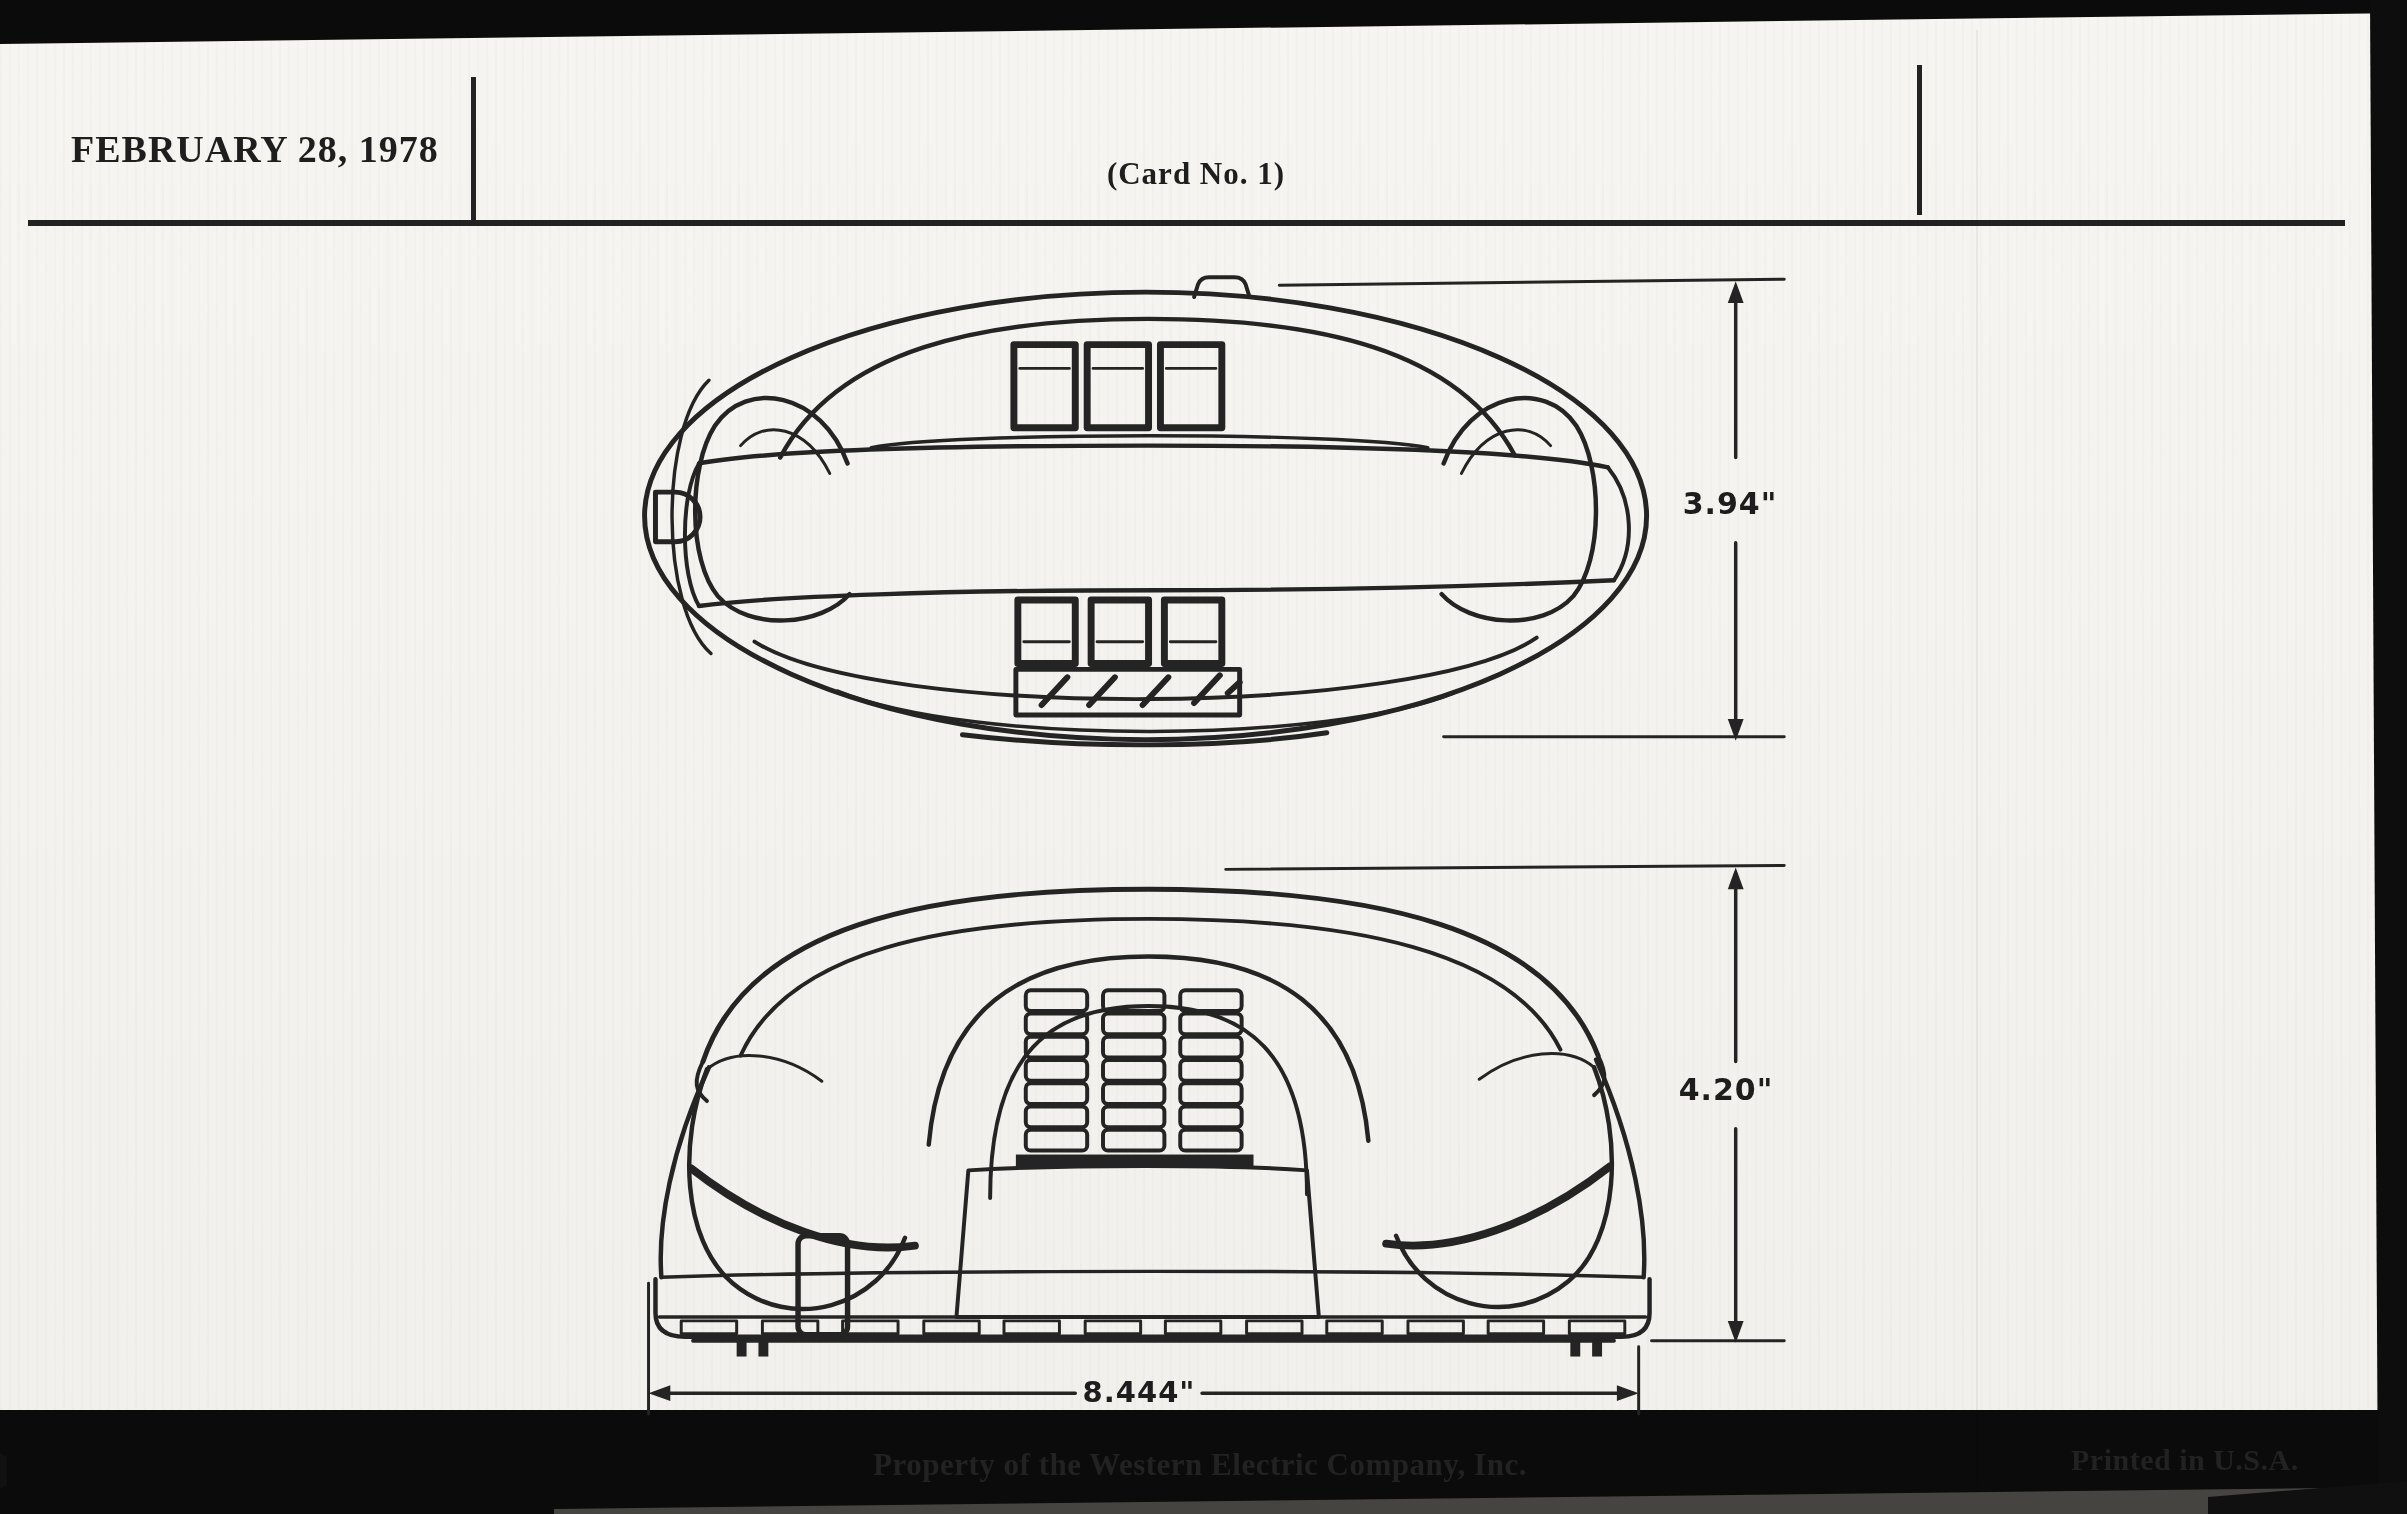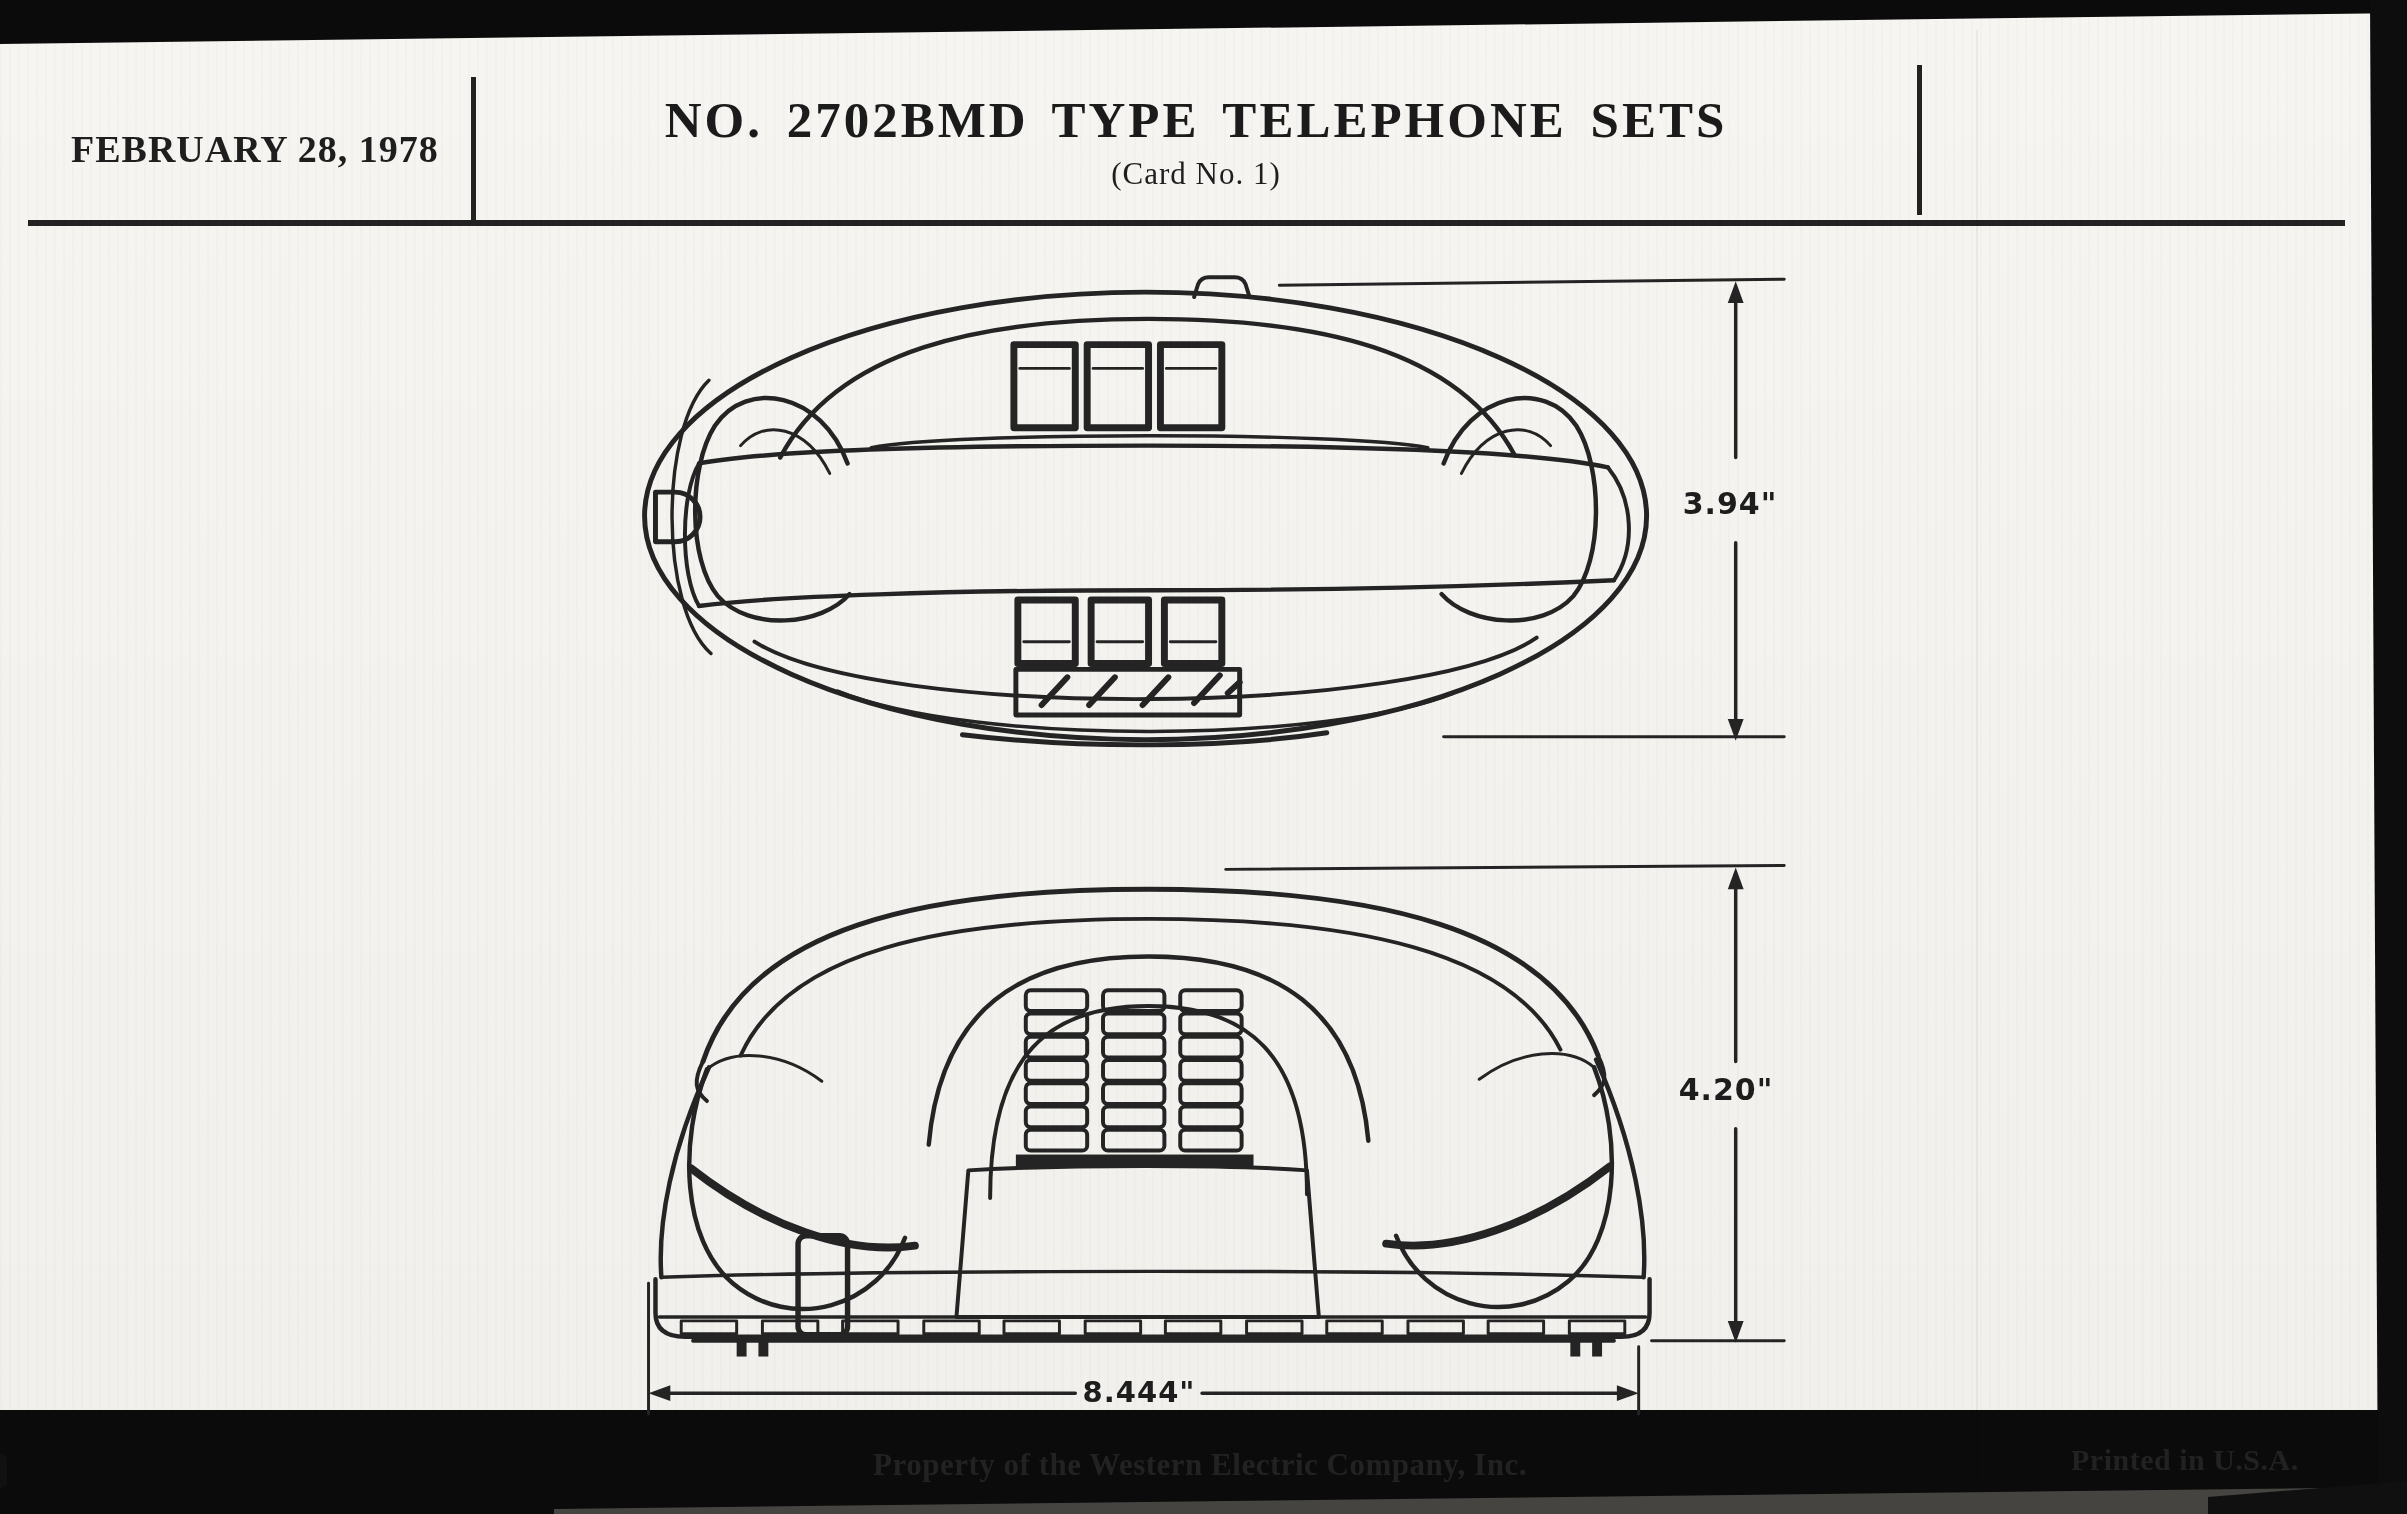--- a/index.html
+++ b/index.html
@@ -24,21 +24,21 @@
     font-weight:700; font-size:38px; letter-spacing:1px;
     color:#1e1e1e; white-space:nowrap;
   }
   .hdr-title {
     position:absolute; left:1196px; top:91px; transform:translateX(-50%);
     font-weight:700; font-size:51px; letter-spacing:3px; word-spacing:8px;
     color:#1b1b1b; white-space:nowrap;
   }
   .hdr-subtitle {
     position:absolute; left:1196px; top:156px; transform:translateX(-50%);
-    font-weight:400; font-size:31px; letter-spacing:1px;
+    font-weight:700; font-size:31px; letter-spacing:1px;
     color:#1e1e1e; white-space:nowrap;
   }
   .hdr-divider { position:absolute; width:5px; background:#222; }
   .d1 { left:471px; top:77px;  height:149px; }
   .d2 { left:1917px; top:65px; height:150px; }
   .hdr-rule {
     position:absolute; left:28px; top:220px; width:2317px; height:6px;
     background:#222;
   }
 
@@ -198,21 +198,20 @@
 
       <path d="M 655,1296 V 1428 M 1655,1360 V 1428" stroke-width="3"></path>
       <path d="M 661,1407 H 1086 M 1214,1407 H 1649" stroke-width="3.5"></path>
       <polygon points="655,1407 677,1399 677,1415" fill="#242424" stroke="none"></polygon>
       <polygon points="1655,1407 1633,1399 1633,1415" fill="#242424" stroke="none"></polygon>
     </g>
   </svg>
 
   <div class="hdr-date">FEBRUARY 28, 1978</div>
   <div class="hdr-divider d1"></div>
-  <div class="hdr-title">NO. 2702BMD TYPE TELEPHONE SETS</div>
   <div class="hdr-subtitle">(Card No. 1)</div>
   <div class="hdr-divider d2"></div>
   <div class="hdr-rule"></div>
 
   <div class="dim dim-394">3.94"</div>
   <div class="dim dim-420">4.20"</div>
   <div class="dim dim-8444">8.444"</div>
 
   <div class="ftr-left">Property of the Western Electric Company, Inc.</div>
   <div class="ftr-right">Printed in U.S.A.</div>

